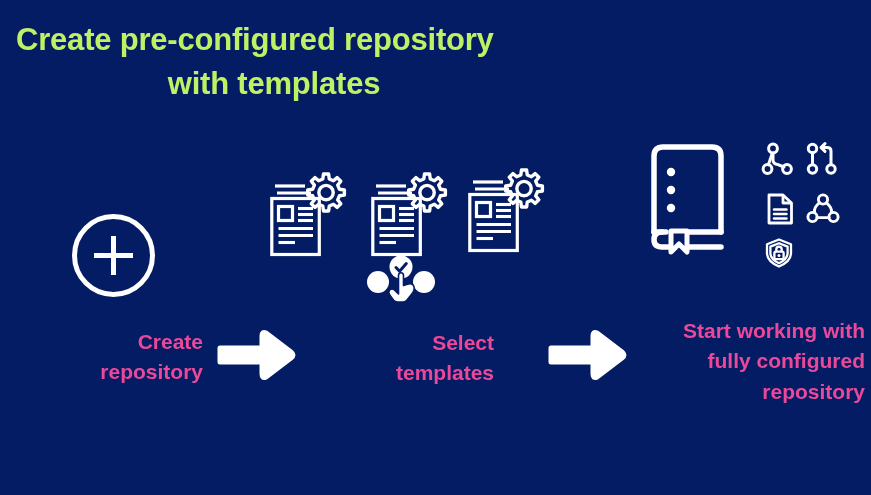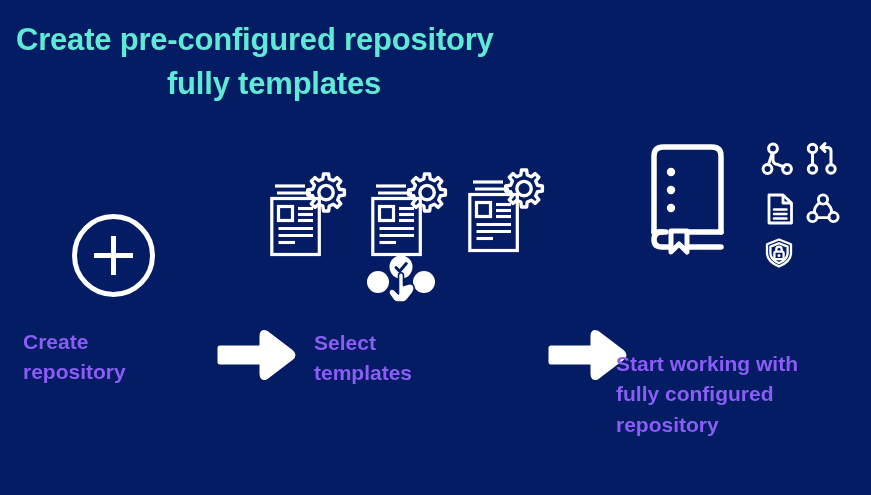--- a/index.html
+++ b/index.html
@@ -20,31 +20,31 @@
   
   #title {
     position: absolute;
     left: 10px;
     top: 18px;
     width: 528px;
     font-size: 31px;
     font-weight: bold;
     line-height: 1.42;
     letter-spacing: -0.2px;
-    color: #5eead4;
+    color: #bef264;
   }
   #title .line1 { display: block; text-align: left; padding-left: 6px;}
   #title .line2 { display: block; text-align: center; }
   .step-label {
     position: absolute;
-    text-align: left;
+    text-align: right;
     font-weight: bold;
     font-size: 21px;
     line-height: 1.45;
-    color: #8b5cf6;
+    color: #ec4899;
     white-space: pre-line;
   }
 
   
   #step-create-icon {
     position: absolute;
     left: 71px;
     top: 213px;
     width: 85px;
     height: 85px;
@@ -112,37 +112,36 @@
     width: 34px;
     height: 34px;
   }
   #feat-branch  { left: 6px;  top: 0px;  }
   #feat-pr      { left: 50px; top: 0px;  }
   #feat-file    { left: 8px;  top: 50px; }
   #feat-webhook { left: 50px; top: 50px; }
   #feat-shield  { left: 8px;  top: 96px; width: 30px; height: 30px; }
 
   #step-result-label {
-    left: 616px;
+    left: 630px;
     top: 316px;
     width: 235px;
     font-size: 21px;
-    margin-top: 33px;
   }
 
   svg { display: block; overflow: visible; }
 </style>
 </head>
 <body>
 
 <div id="slide">
 
   <div id="title">
     <span class="line1">Create pre-configured repository</span>
-    <span class="line2">fully templates</span>
+    <span class="line2">with templates</span>
   </div>
 
   <div id="step-create-icon">
     <svg width="85" height="85" viewBox="0 0 85 85">
       <circle cx="42.5" cy="42.5" r="39" fill="none" stroke="#ffffff" stroke-width="5"></circle>
       <line x1="42.5" y1="23" x2="42.5" y2="62" stroke="#ffffff" stroke-width="5" stroke-linecap="butt"></line>
       <line x1="23" y1="42.5" x2="62" y2="42.5" stroke="#ffffff" stroke-width="5" stroke-linecap="butt"></line>
     </svg>
   </div>
   <div class="step-label" id="step-create-label">Create

